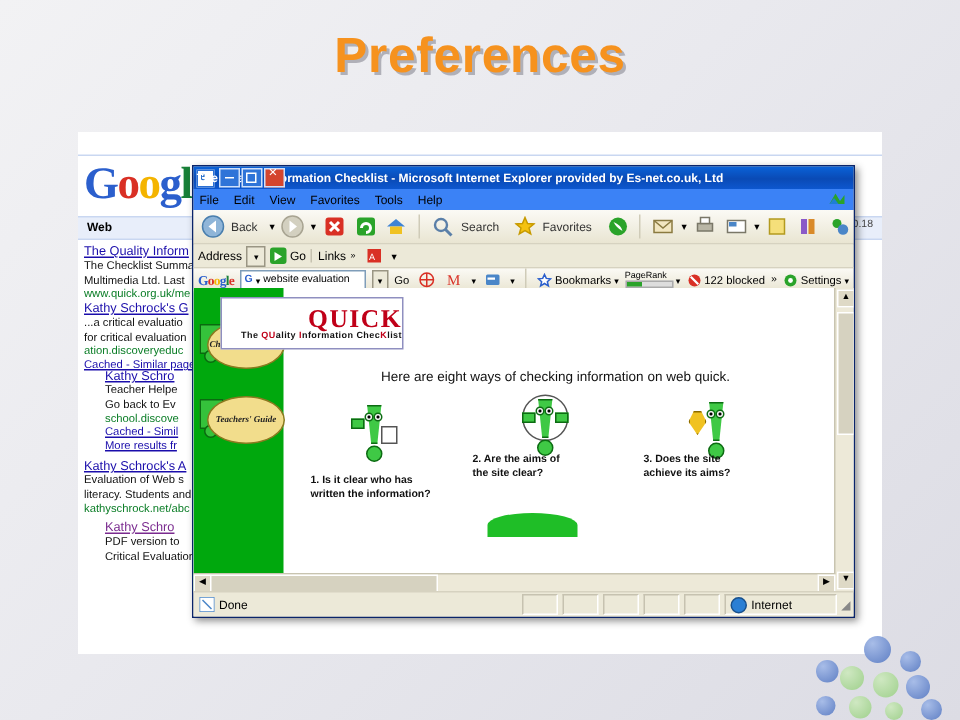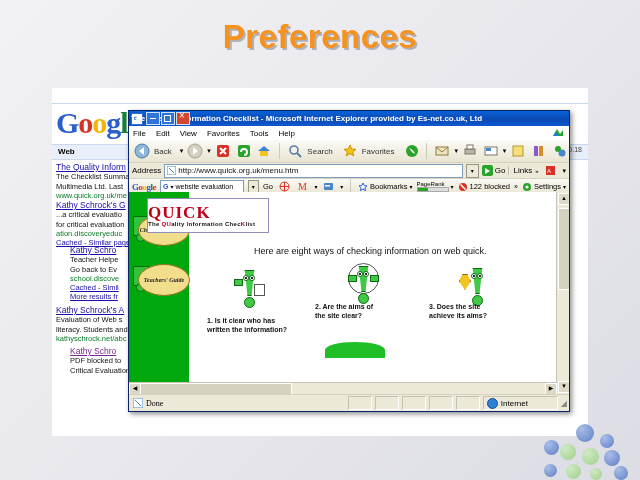--- a/index.html
+++ b/index.html
@@ -80,21 +80,21 @@
   .ie-btns i{
     width:12px;height:11px;background:#2f74d8;border:1px solid #cfe0fa;
     display:block;position:relative;font-style:normal;
   }
   .ie-btns i.x{background:#d4452e;}
   .ie-btns i:before{content:"";position:absolute;left:3px;top:5px;width:6px;height:1px;background:#fff;}
   .ie-btns i.mx:before{top:2px;height:5px;border:1px solid #fff;background:none;width:5px;left:2px;}
   .ie-btns i.x:before{content:"×";position:absolute;left:2px;top:-3px;width:auto;height:auto;background:none;color:#fff;font-size:10px;line-height:12px;}
 
   .ie-menu{
-    height:14px;background:#ffffff;display:flex;align-items:center;
+    height:14px;background:#3b82f6;display:flex;align-items:center;
     padding-left:4px;font-size:8px;color:#000;position:relative;
   }
   .ie-menu span{margin-right:10px;}
   .ie-flag{position:absolute;right:4px;top:1px;width:14px;height:12px;}
 
   .ie-tool{
     height:22px;background:linear-gradient(#fbfaf5,#e9e5d2);
     border-bottom:1px solid #d6d2c0;display:flex;align-items:center;padding-left:4px;gap:3px;
   }
   .tb{width:18px;height:18px;display:flex;align-items:center;justify-content:center;}
@@ -131,21 +131,21 @@
     position:absolute;left:9px;width:50px;height:30px;background:#f2dd8c;border:1px solid #8a7a20;
     border-radius:50%;display:flex;align-items:center;justify-content:center;text-align:center;
     font-size:6px;font-weight:bold;font-style:italic;color:#222;line-height:7px;
     font-family:"Liberation Serif",serif;
   }
   .side-char{position:absolute;width:14px;height:18px;background:#35c23b;border:1px solid #0a6a10;}
   .side-char:after{content:"";position:absolute;left:2px;bottom:-7px;width:7px;height:7px;border-radius:50%;background:#35c23b;border:1px solid #0a6a10;}
 
   .quick-logo{
     position:absolute;left:18px;top:6px;width:120px;height:33px;background:#fff;
-    border:1px solid #8f8fc0;display:flex;flex-direction:column;align-items:flex-start;justify-content:center;
+    border:1px solid #8f8fc0;display:flex;flex-direction:column;align-items:flex-end;justify-content:center;
   }
   .quick-logo .q1{font-size:17px;font-weight:bold;color:#c00018;font-family:"Liberation Serif",serif;line-height:17px;letter-spacing:1px;}
   .quick-logo .q2{font-size:6px;font-weight:bold;color:#111;letter-spacing:.3px;}
   .quick-logo .q2 em{color:#c00018;font-style:normal;}
 
   .page-head{position:absolute;left:125px;top:54px;font-size:9px;color:#111;}
 
   .char{position:absolute;width:24px;height:34px;}
   .char .body{
     position:absolute;left:4px;top:0;width:15px;height:24px;background:#3fc945;
@@ -173,21 +173,21 @@
   .hscroll{position:absolute;left:0;right:12px;bottom:0;height:11px;background:#ede9d8;border-top:1px solid #c8c4b0;}
   .hscroll .ar{position:absolute;top:0;width:10px;height:10px;background:#ded9c6;border:1px solid #fff;font-size:6px;text-align:center;line-height:9px;}
   .hscroll .ar.lf{left:0;}.hscroll .ar.rt{right:0;}
   .hscroll .thumb{position:absolute;left:11px;top:0;width:150px;height:10px;background:#d6d2c0;border:1px solid #fff;}
 
   .ie-status{
     position:absolute;left:0;right:0;bottom:0;height:16px;background:#ece9d8;
     border-top:1px solid #d6d2c0;display:flex;align-items:center;font-size:8px;padding:0 2px;gap:3px;
   }
   .st-cell{height:12px;border:1px solid #c6c2b0;border-right-color:#fff;border-bottom-color:#fff;}
-  .st-main{flex:1;display:flex;align-items:flex-end;gap:3px;padding-left:2px;font-family:Liberation Serif, serif;}
+  .st-main{flex:1;display:flex;align-items:flex-end;gap:3px;padding-left:2px;}
   .st-zone{width:70px;display:flex;align-items:center;gap:3px;padding-left:3px;}
   .globe{width:9px;height:9px;border-radius:50%;background:#2b7fd4;border:1px solid #19508c;}
 
   
   .bubbles{position:absolute;right:2px;bottom:0;width:96px;height:58px;}
   .bub{position:absolute;border-radius:50%;}
   .bub.b{background:radial-gradient(circle at 32% 28%,#a8bde8,#5f7fc4);}
   .bub.g{background:radial-gradient(circle at 32% 28%,#cfe8c2,#9fd08c);}
 </style>
 </head>
@@ -234,21 +234,21 @@
 
     <div class="res" style="top:217px">
       <span class="t">Kathy Schrock's A</span>
       <span class="d">Evaluation of Web s</span><br>
       <span class="d">literacy. Students and</span><br>
       <span class="u">kathyschrock.net/abc</span>
     </div>
 
     <div class="res ind" style="top:258px">
       <span class="t vis">Kathy Schro</span>
-      <span class="d">PDF blocked to</span><br>
+      <span class="d">PDF version to</span><br>
       <span class="d">Critical Evaluation Page: http://kathyschrock.net/abceval/ ...</span>
     </div>
 
     <div class="rcol">
       <div style="height:48px"></div>
       <div>s</div>
       <div style="height:18px"></div>
       <div>ance</div>
       <div style="height:22px"></div>
       <div>7</div>
@@ -380,27 +380,20 @@
       <span class="tb">
         <svg width="14" height="14" viewBox="0 0 14 14">
             <circle cx="5" cy="5" r="3" fill="#2aa32a"></circle>
             <circle cx="9" cy="9" r="3.5" fill="#4a86c8"></circle>
           </svg>
       </span>
     </div>
 
     <div class="ie-addr">
       <span>Address</span>
-      <span class="addr-box">
-        <svg width="9" height="9" viewBox="0 0 9 9" style="margin-right:2px">
-            <rect x="0" y="0" width="9" height="9" fill="#fff" stroke="#4a86c8"></rect>
-            <path d="M2 2 L7 7" stroke="#4a86c8"></path>
-          </svg>
-        <span>http://www.quick.org.uk/menu.htm</span>
-      </span>
       <span class="addr-arrow">▾</span>
       <span class="go-btn">
         <span class="go-sq"></span>
         <span>Go</span>
       </span>
       <span style="border-left:1px solid #c6c2b0;padding-left:4px">Links</span>
       <span style="font-size:6px">»</span>
       <span class="tb">
         <svg width="11" height="11" viewBox="0 0 11 11">
             <rect x="1" y="1" width="9" height="9" fill="#d93025"></rect>

